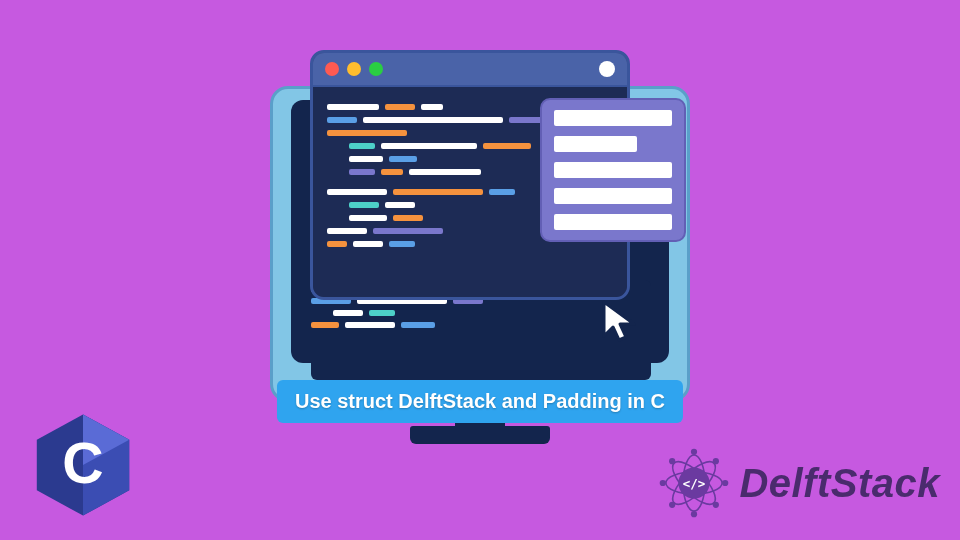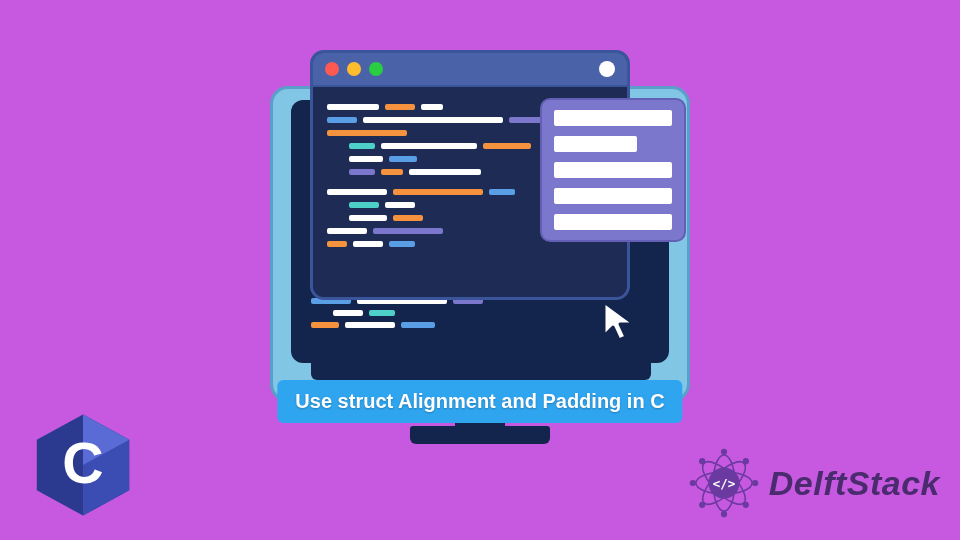--- a/index.html
+++ b/index.html
@@ -176,21 +176,21 @@
   
   .delft {
     position: absolute;
     right: 20px;
     bottom: 18px;
     display: flex;
     align-items: center;
     gap: 6px;
   }
   .delft-text {
-    font-size: 34px;
+    font-size: 40px;
     font-weight: 600;
     color: #4a2b6d;
     font-style: italic;
     letter-spacing: .5px;
   }
   .delft-emblem { width: 78px; height: 78px; }
 </style>
 </head>
 <body>
 
@@ -297,21 +297,21 @@
   </div>
 
   <svg class="cursor" viewBox="0 0 48 48">
     <path d="M6 4 L6 38 L15 29 L21 42 L28 39 L22 26 L36 26 Z" fill="#fff" stroke="#13254d" stroke-width="3" stroke-linejoin="round"></path>
   </svg>
 
   <div class="monitor-neck"></div>
   <div class="monitor-base"></div>
 </div>
 
-<div class="caption">Use struct Alignment and Padding in C</div>
+<div class="caption">Use struct DelftStack and Padding in C</div>
 
 <svg class="c-logo" viewBox="0 0 100 100">
   <polygon points="50,4 92,27 92,73 50,96 8,73 8,27" fill="#2b3a8f"></polygon>
   <polygon points="50,4 92,27 92,73 50,96 50,50" fill="#3b4db3"></polygon>
   <polygon points="50,4 92,27 50,50" fill="#5a6bd6"></polygon>
   <text x="50" y="66" text-anchor="middle" font-size="52" font-weight="700" fill="#fff" font-family="Arial">C</text>
 </svg>
 
 <div class="delft">
   <svg class="delft-emblem" viewBox="0 0 100 100">

